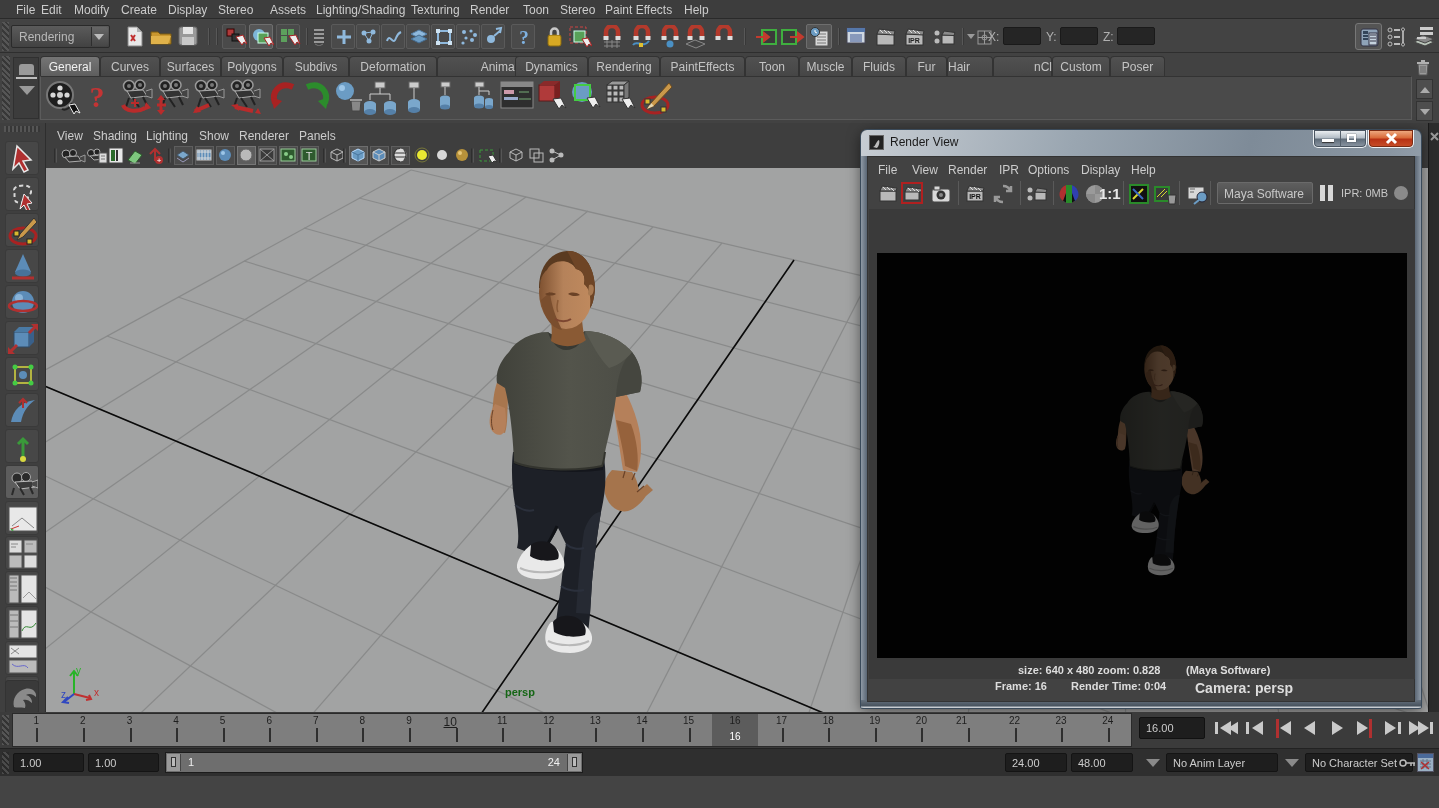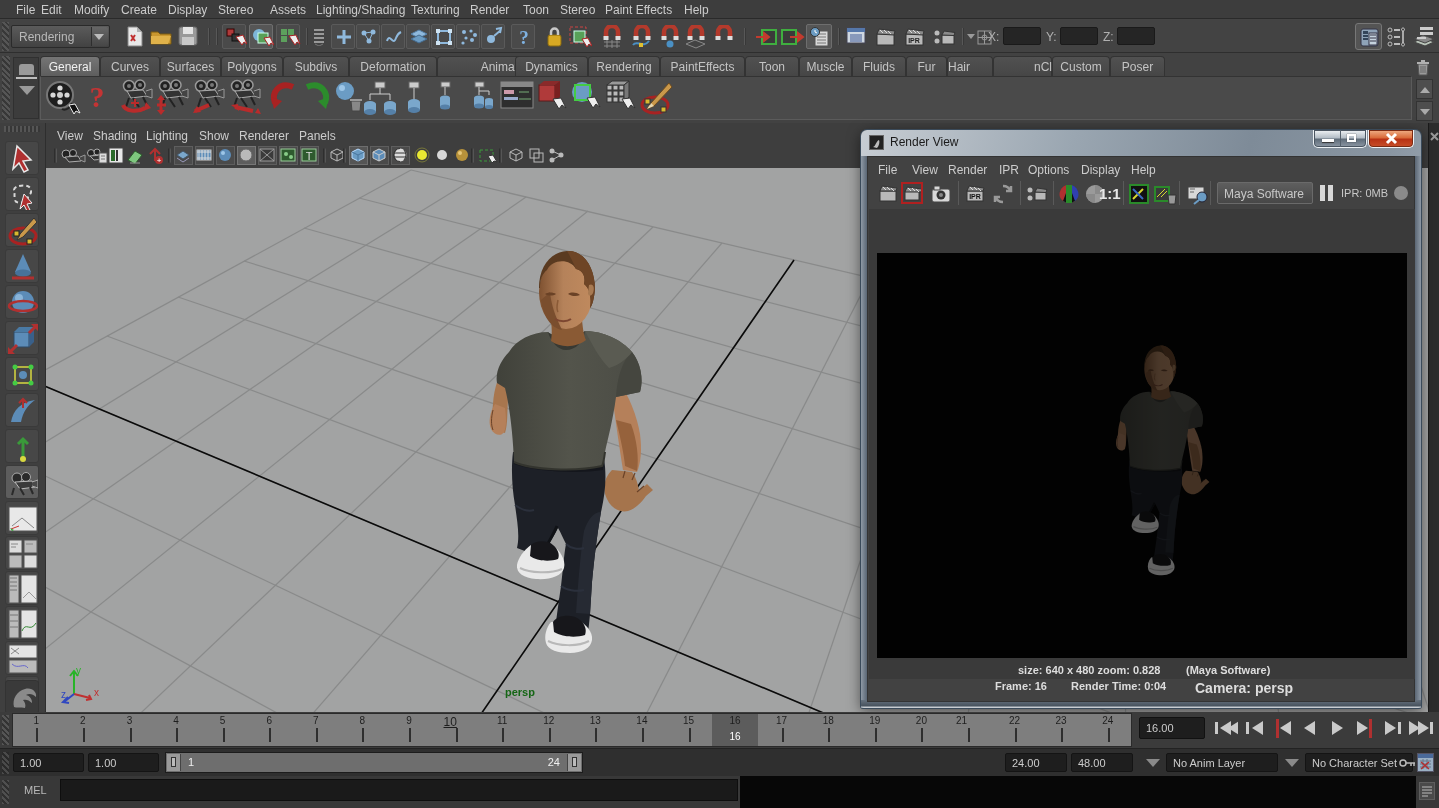--- a/index.html
+++ b/index.html
@@ -1039,21 +1039,12 @@
 <svg width="18" height="12" style="position:absolute;left:1399px;top:8px;">
         <circle cx="4" cy="6" r="3" fill="none" stroke="#bbb" stroke-width="1.5"></circle>
         <path d="M7 6h9M12 6v3M15 6v3" stroke="#bbb" stroke-width="1.5"></path>
       </svg>
 <div class="abs" style="left:1417px;top:4px;width:17px;height:19px;background:#9ab0c4;border:1px solid #556;"><svg width="15" height="17">
           <rect x="0" y="0" width="15" height="4" fill="#4a6a9a"></rect>
           <path d="M2 7h11M2 10h11M2 13h11M5 5v10M9 5v10" stroke="#678"></path>
           <path d="M3 8l8 7M11 8l-8 7" stroke="#b03030" stroke-width="1.5"></path>
         </svg></div>
 </div>
-<div class="abs" style="left:0;top:776px;width:1439px;height:32px;background:#383838;">
-<div class="abs" style="left:2px;top:4px;width:7px;height:24px;background:repeating-linear-gradient(45deg,#4f4f4f 0 2px,#2f2f2f 2px 4px);"></div>
-<span class="abs" style="left:24px;top:8px;font-size:11px;color:#b8b8b8;">MEL</span>
-<div class="abs" style="left:60px;top:3px;width:678px;height:22px;background:#1a1a1a;border:1px solid #0e0e0e;"></div>
-<div class="abs" style="left:740px;top:0px;width:676px;height:32px;background:#070707;"></div>
-<div class="abs" style="left:1419px;top:6px;width:16px;height:18px;background:#4a4a4a;border:1px solid #5e5e5e;"><svg width="14" height="16">
-          <path d="M2 4h10M2 7h10M2 10h10M2 13h6" stroke="#bbb"></path>
-        </svg></div>
-</div>
 </div>
 </body></html>

